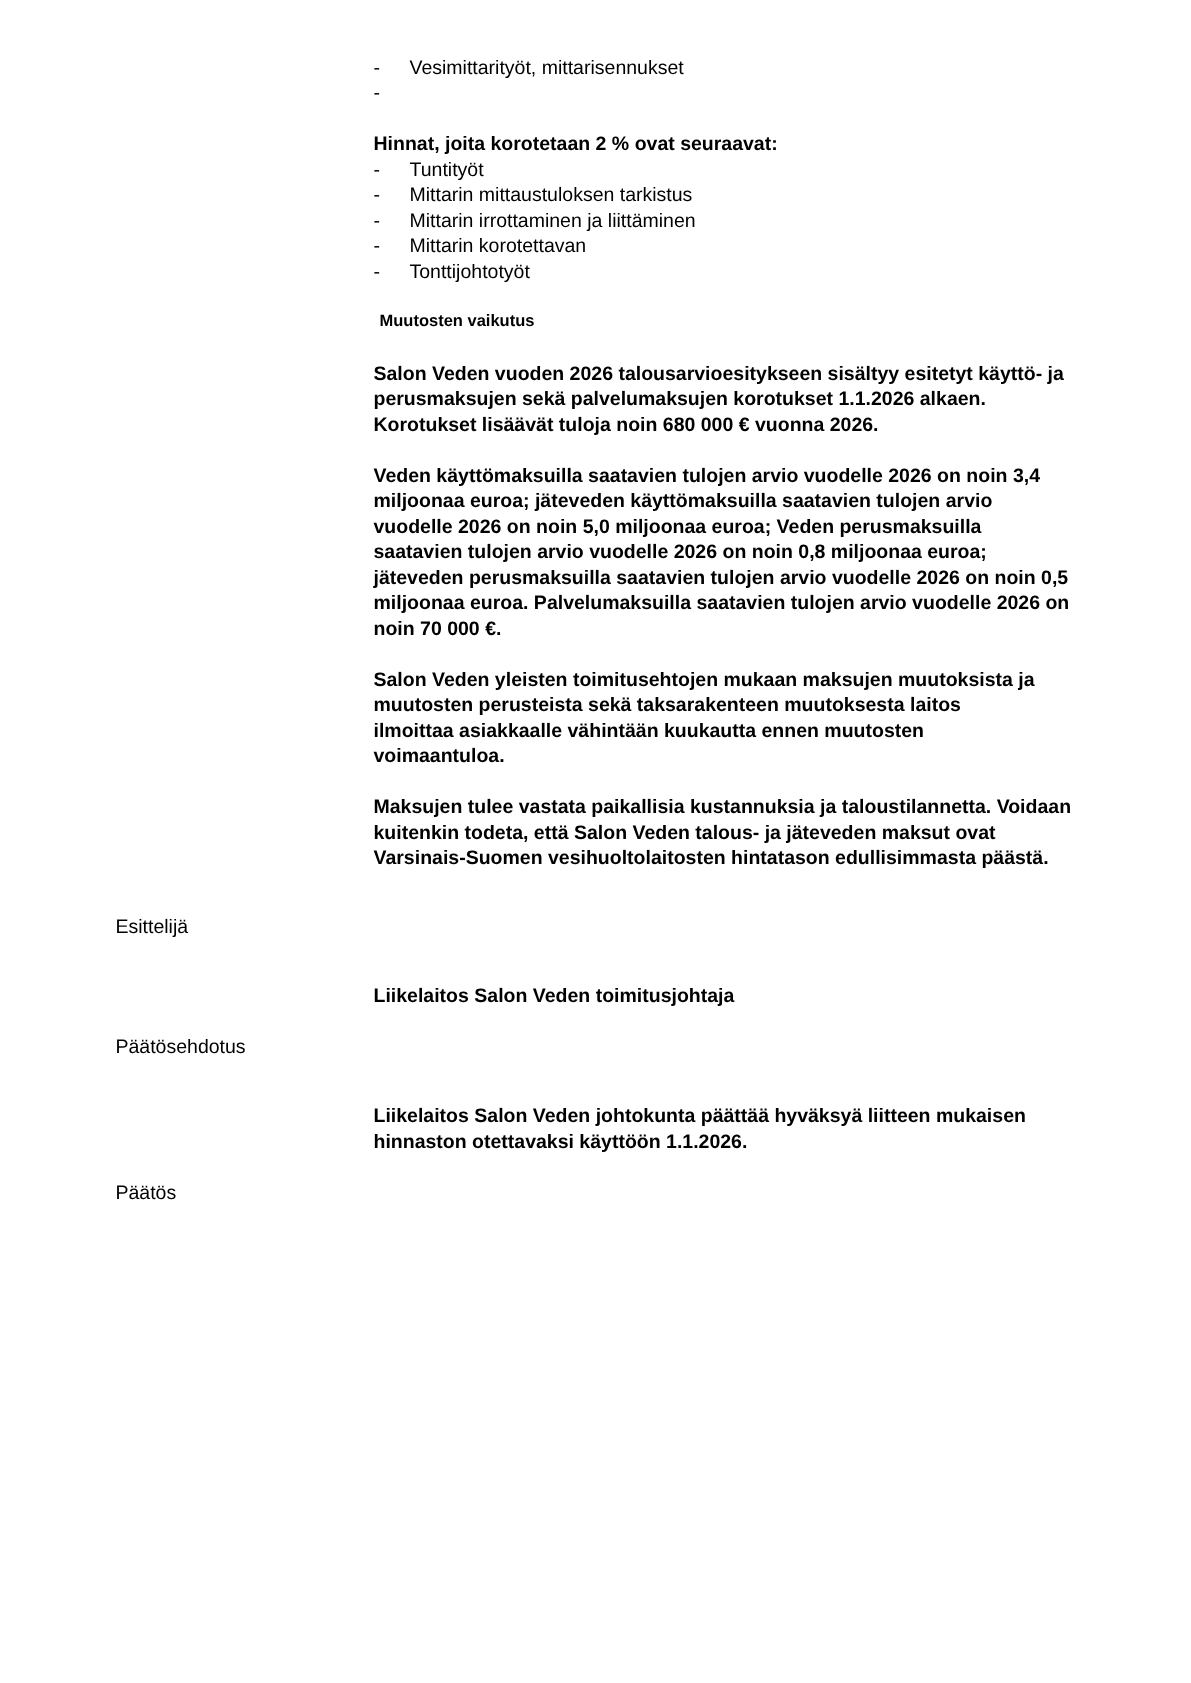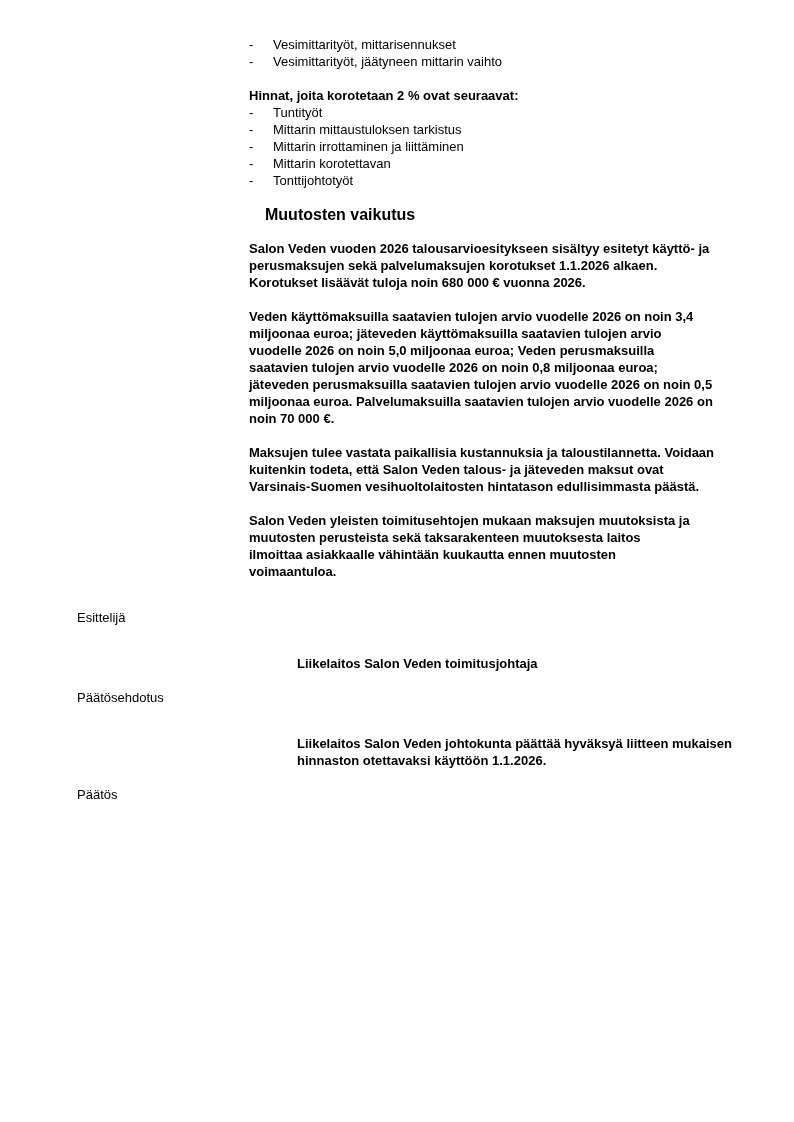--- a/index.html
+++ b/index.html
@@ -43,30 +43,29 @@
   }
   .para {
     margin: 0 0 17px 0;
     white-space: pre-line;
     font-weight: bold;
   }
   .para.tight {
     margin: 0;
   }
   .heading {
-    margin: 0 0 17px 16px;
-    font-size: 16px;
+    margin: 0 0 17px 4px;
+    font-size: 11px;
     font-weight: bold;
     line-height: 17px;
   }
   .record {
     display: flex;
     align-items: flex-start;
     margin: 0 0 17px 0;
-    gap: 48px;
   }
   .rlabel {
     flex: 0 0 172px;
     width: 172px;
   }
   .rbody {
     flex: 1 1 auto;
     max-width: 496px;
   }
   .rbody .para:last-child {
@@ -81,21 +80,20 @@
 
   <div class="main-col">
 
     <div class="bullet-list">
       <div class="bullet">
         <span class="dash">-</span>
         <span>Vesimittarityöt, mittarisennukset</span>
       </div>
       <div class="bullet">
         <span class="dash">-</span>
-        <span>Vesimittarityöt, jäätyneen mittarin vaihto</span>
       </div>
     </div>
 
     <p class="para tight">Hinnat, joita korotetaan 2 % ovat seuraavat:</p>
 
     <div class="bullet-list">
       <div class="bullet">
         <span class="dash">-</span>
         <span>Tuntityöt</span>
       </div>
@@ -122,27 +120,27 @@
     <p class="para">Salon Veden vuoden 2026 talousarvioesitykseen sisältyy esitetyt käyttö- ja
 perusmaksujen sekä palvelumaksujen korotukset 1.1.2026 alkaen.
 Korotukset lisäävät tuloja noin 680 000 € vuonna 2026.</p>
     <p class="para">Veden käyttömaksuilla saatavien tulojen arvio vuodelle 2026 on noin 3,4
 miljoonaa euroa; jäteveden käyttömaksuilla saatavien tulojen arvio
 vuodelle 2026 on noin 5,0 miljoonaa euroa; Veden perusmaksuilla
 saatavien tulojen arvio vuodelle 2026 on noin 0,8 miljoonaa euroa;
 jäteveden perusmaksuilla saatavien tulojen arvio vuodelle 2026 on noin 0,5
 miljoonaa euroa. Palvelumaksuilla saatavien tulojen arvio vuodelle 2026 on
 noin 70 000 €.</p>
-    <p class="para">Maksujen tulee vastata paikallisia kustannuksia ja taloustilannetta. Voidaan
-kuitenkin todeta, että Salon Veden talous- ja jäteveden maksut ovat
-Varsinais-Suomen vesihuoltolaitosten hintatason edullisimmasta päästä.</p>
     <p class="para">Salon Veden yleisten toimitusehtojen mukaan maksujen muutoksista ja
 muutosten perusteista sekä taksarakenteen muutoksesta laitos
 ilmoittaa asiakkaalle vähintään kuukautta ennen muutosten
 voimaantuloa.</p>
+    <p class="para">Maksujen tulee vastata paikallisia kustannuksia ja taloustilannetta. Voidaan
+kuitenkin todeta, että Salon Veden talous- ja jäteveden maksut ovat
+Varsinais-Suomen vesihuoltolaitosten hintatason edullisimmasta päästä.</p>
 
   </div>
 
   <div class="records">
 
     <div class="record">
       <div class="rlabel">Esittelijä</div>
       <div class="rbody">
         <p class="para">Liikelaitos Salon Veden toimitusjohtaja</p>
       </div>

